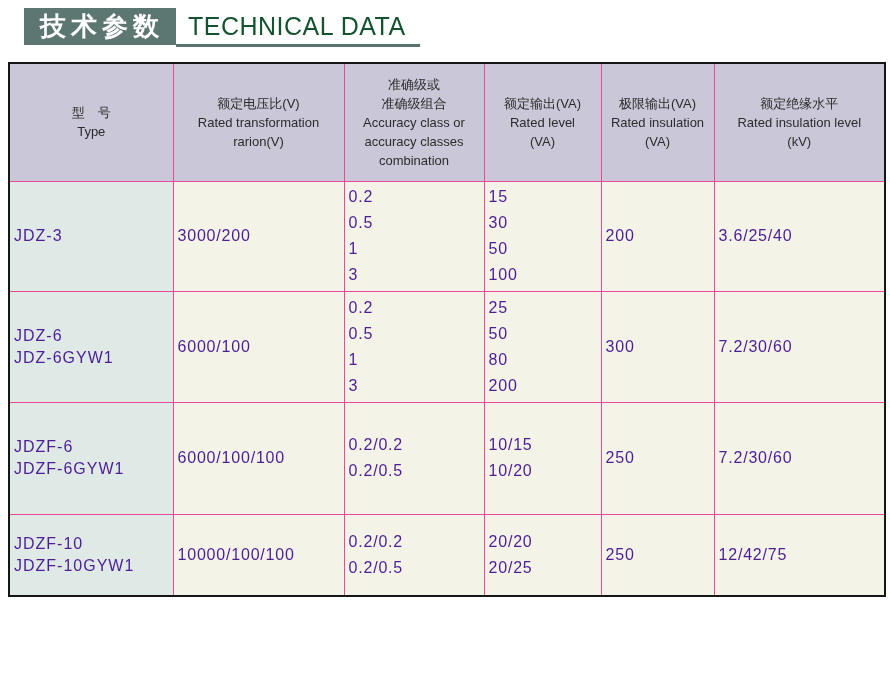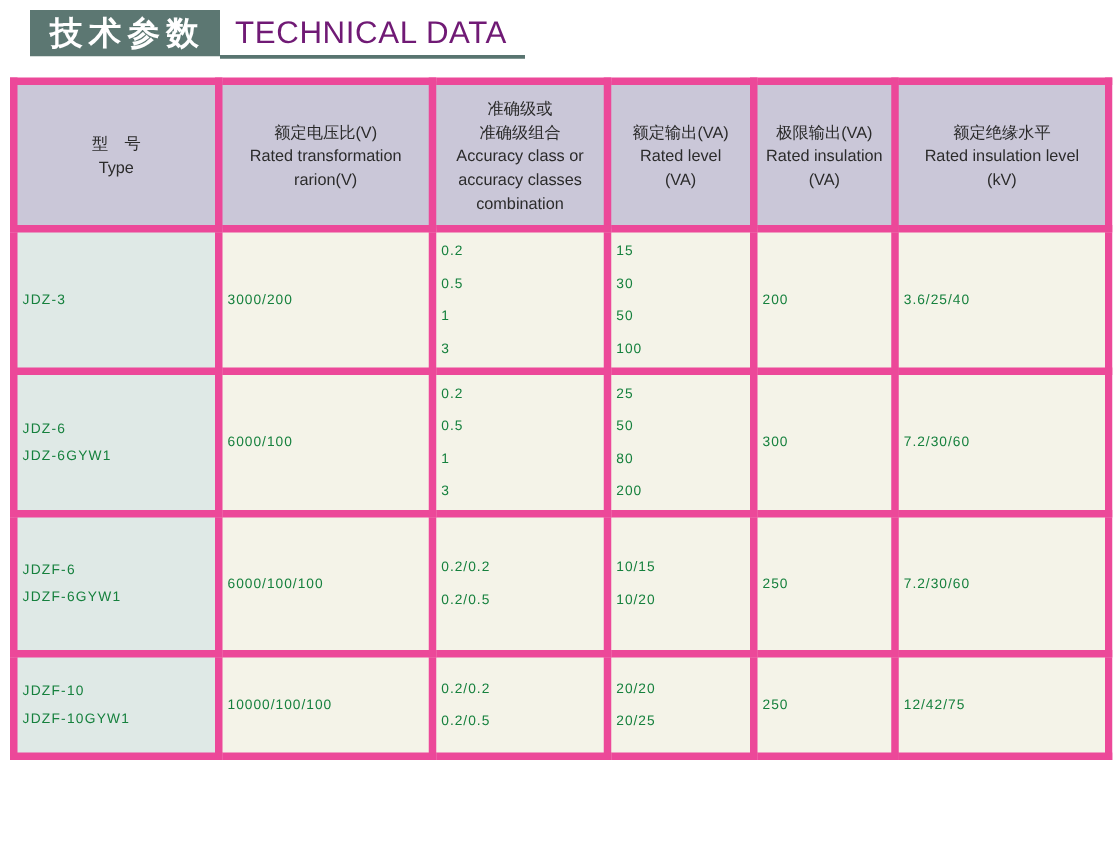--- a/index.html
+++ b/index.html
@@ -31,60 +31,60 @@
     color: #ffffff;
     font-size: 26px;
     font-weight: bold;
     letter-spacing: 5px;
     padding: 4px 12px 5px 16px;
     line-height: 28px;
     height: 37px;
     display: inline-block;
   }
   .title-en {
-    color: #701a75;
+    color: #14532d;
     font-size: 25px;
     font-weight: 400;
     letter-spacing: 0.5px;
     line-height: 30px;
     padding: 6px 14px 3px 12px;
     border-bottom: 3px solid #587470;
     display: inline-block;
   }
 
   
   table.tech {
     position: absolute;
     left: 8px;
     top: 62px;
     border-collapse: collapse;
     table-layout: fixed;
     width: 876px;
     border: 2px solid #161616;
   }
   table.tech th, table.tech td {
-    border: 6px solid #ec4899;
+    border: 1px solid #ec4899;
     vertical-align: middle;
     white-space: pre-line;
     padding: 2px 4px;
   }
   table.tech th {
     background: #cac7d8;
     font-weight: 400;
     font-size: 13px;
     line-height: 19px;
     color: #2b2b2b;
     height: 118px;
   }
   table.tech td {
     background: #f4f3e8;
-    font-size: 11px;
+    font-size: 16px;
     letter-spacing: 0.8px;
     line-height: 26px;
-    color: #15803d;
+    color: #4c1d95;
   }
   table.tech td.type-col {
     background: #dfe9e6;
     line-height: 22px;
     letter-spacing: 1px;
   }
   tbody tr:nth-child(1) { height: 110px; }
   tbody tr:nth-child(2) { height: 111px; }
   tbody tr:nth-child(3) { height: 112px; }
   tbody tr:nth-child(4) { height: 82px; padding-left: 33px; }

